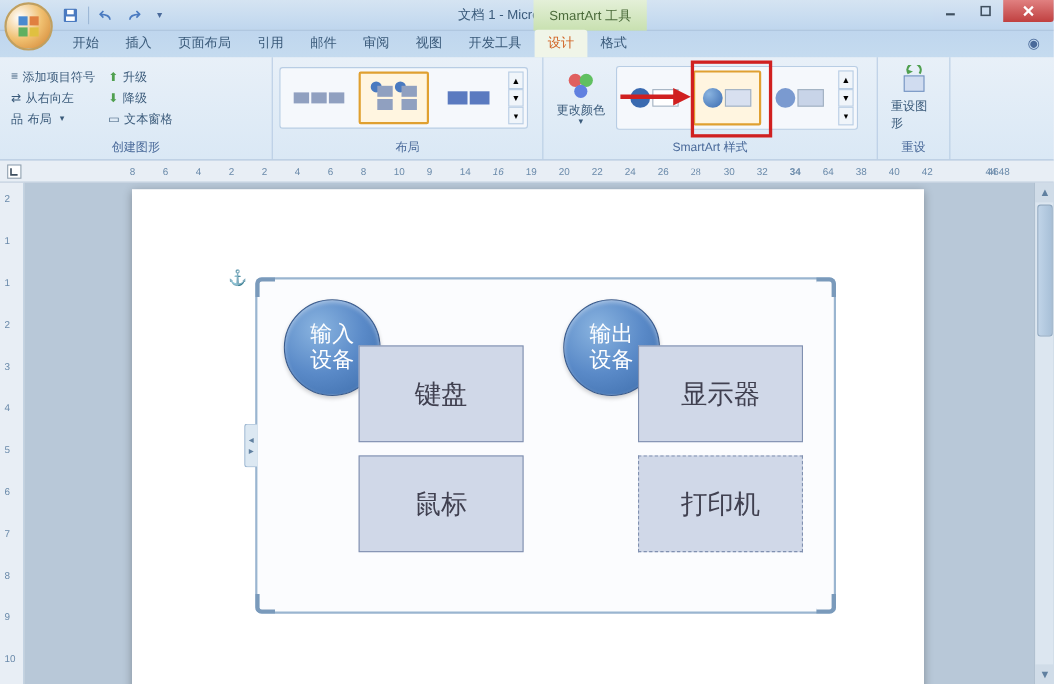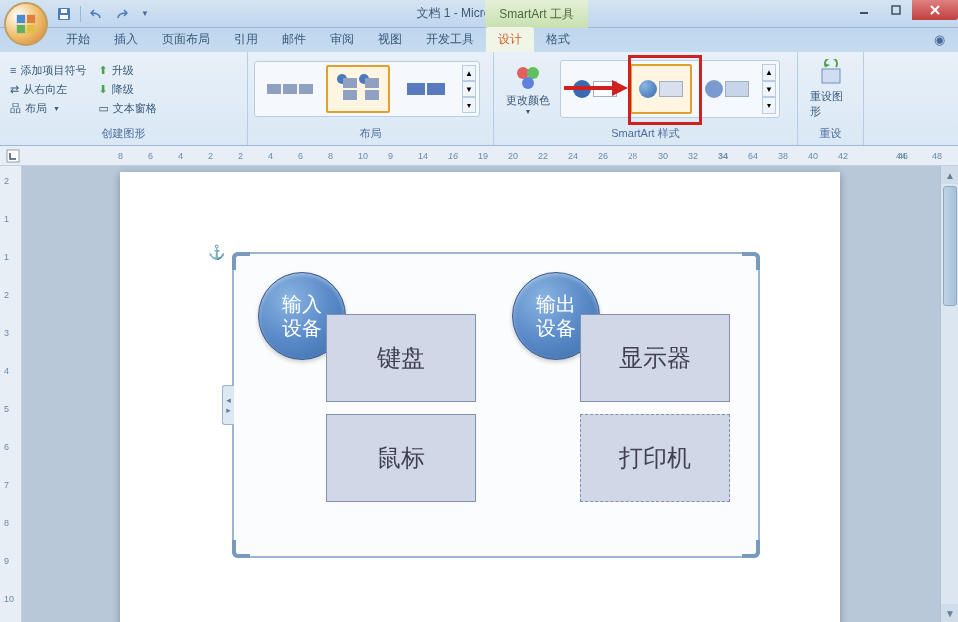--- a/index.html
+++ b/index.html
@@ -308,21 +308,21 @@
     <span class="ruler-mark" style="left: 628px; font-family: Liberation Serif, serif;">28</span>
     <span class="ruler-mark" style="left: 658px;">30</span>
     <span class="ruler-mark" style="left: 688px;">32</span>
     <span class="ruler-mark" style="left: 718px; font-weight: bold;">34</span>
     <span class="ruler-mark" style="left: 748px;">64</span>
     <span class="ruler-mark" style="left: 778px;">38</span>
     <span class="ruler-mark" style="left: 808px;">40</span>
     <span class="ruler-mark" style="left: 838px;">42</span>
     <span class="ruler-mark" style="left: 896px;">44</span>
     <span class="ruler-mark" style="left: 898px;">46</span>
-    <span class="ruler-mark" style="left: 932px;">48</span>
+    <span class="ruler-mark" style="left: 908px;">48</span>
   </div>
 
 <div class="doc-area">
   <div class="vruler">
       <span class="vruler-mark" style="top: 10px;">2</span>
       <span class="vruler-mark" style="top: 48px;">1</span>
       <span class="vruler-mark" style="top: 86px;">1</span>
       <span class="vruler-mark" style="top: 124px;">2</span>
       <span class="vruler-mark" style="top: 162px;">3</span>
       <span class="vruler-mark" style="top: 200px;">4</span>

